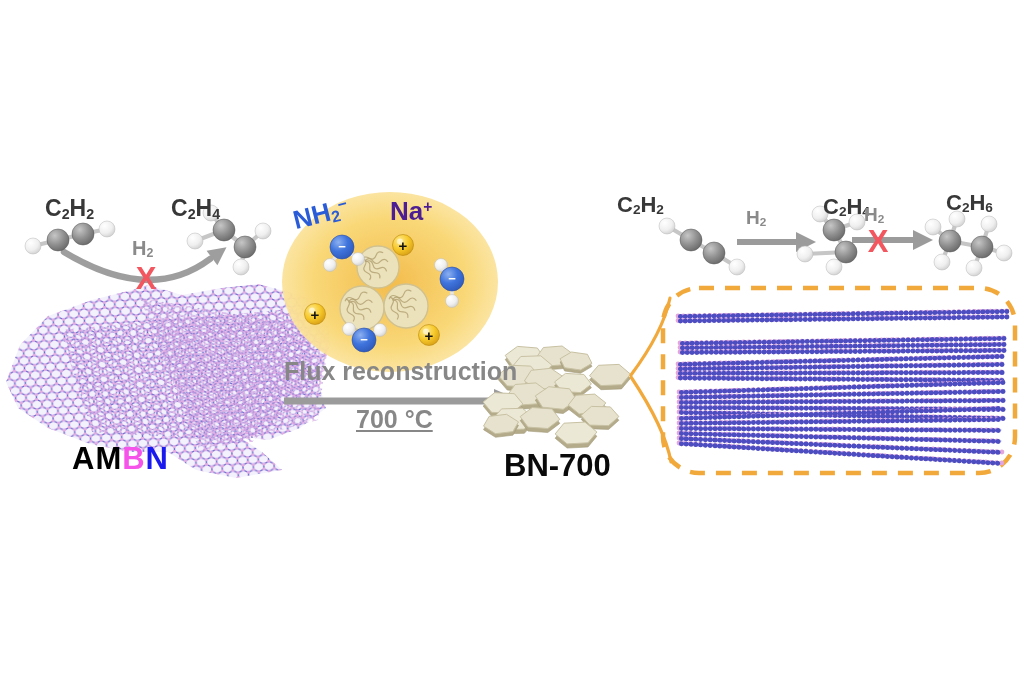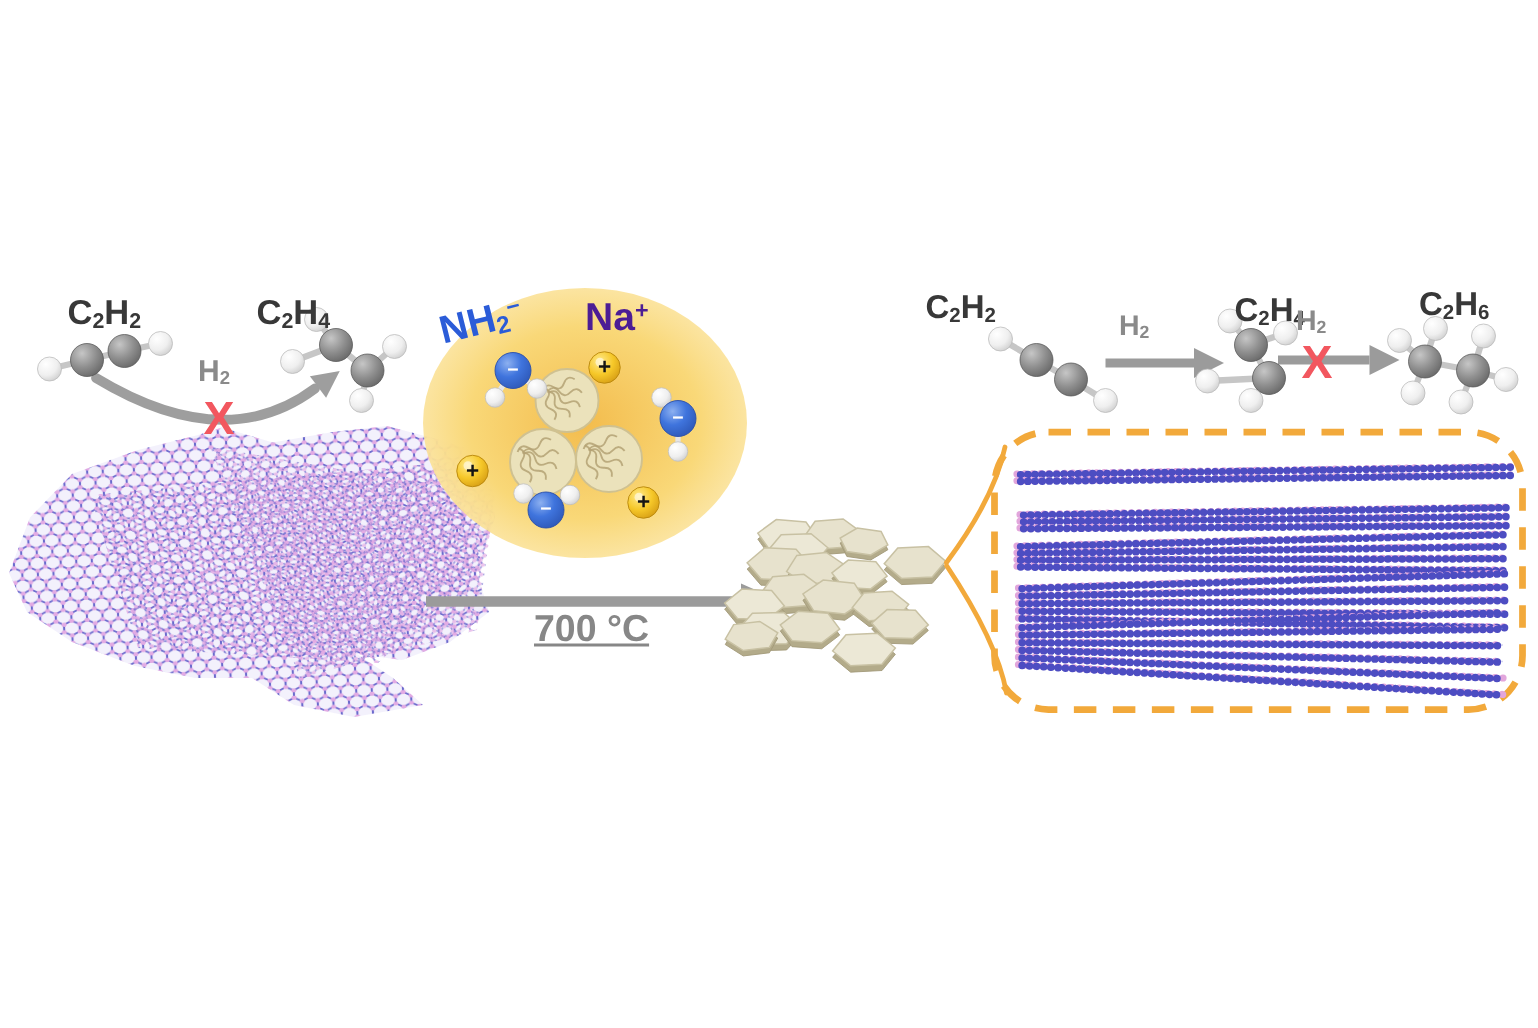--- a/index.html
+++ b/index.html
@@ -345,21 +345,24 @@
         <circle cx="957" cy="219" r="8" fill="url(#gH)" stroke="#b8b8b8" stroke-width="0.5"></circle>
         <circle cx="989" cy="224" r="8" fill="url(#gH)" stroke="#b8b8b8" stroke-width="0.5"></circle>
         <circle cx="1004" cy="253" r="8" fill="url(#gH)" stroke="#b8b8b8" stroke-width="0.5"></circle>
         <circle cx="974" cy="268" r="8" fill="url(#gH)" stroke="#b8b8b8" stroke-width="0.5"></circle>
       </g>
   </svg>
 
   <div class="lbl" id="l-c2h2L">C<span class="sb">2</span>H<span class="sb">2</span></div>
   <div class="lbl" id="l-h2L">H<span class="sb">2</span></div>
   <div class="lbl" id="l-c2h4L">C<span class="sb">2</span>H<span class="sb">4</span></div>
+  <div class="lbl" id="l-ambn"><span style="color: rgb(0, 0, 0);">AM</span><span style="color: rgb(246, 83, 234);">B</span><span style="color: rgb(26, 26, 238);">N</span></div>
   <div class="lbl" id="l-nh2">NH<span class="sb">2</span><span class="sp">−</span></div>
   <div class="lbl" id="l-na">Na<span class="sp">+</span></div>
+  <div class="lbl" id="l-flux">Flux reconstruction</div>
   <div class="lbl" id="l-temp">700 °C</div>
+  <div class="lbl" id="l-bn700">BN-700</div>
   <div class="lbl" id="l-c2h2R">C<span class="sb">2</span>H<span class="sb">2</span></div>
   <div class="lbl" id="l-h2R1">H<span class="sb">2</span></div>
   <div class="lbl" id="l-c2h4R">C<span class="sb">2</span>H<span class="sb">4</span></div>
   <div class="lbl" id="l-h2R2">H<span class="sb">2</span></div>
   <div class="lbl" id="l-c2h6R">C<span class="sb">2</span>H<span class="sb">6</span></div>
 </div>
 
 </body></html>

